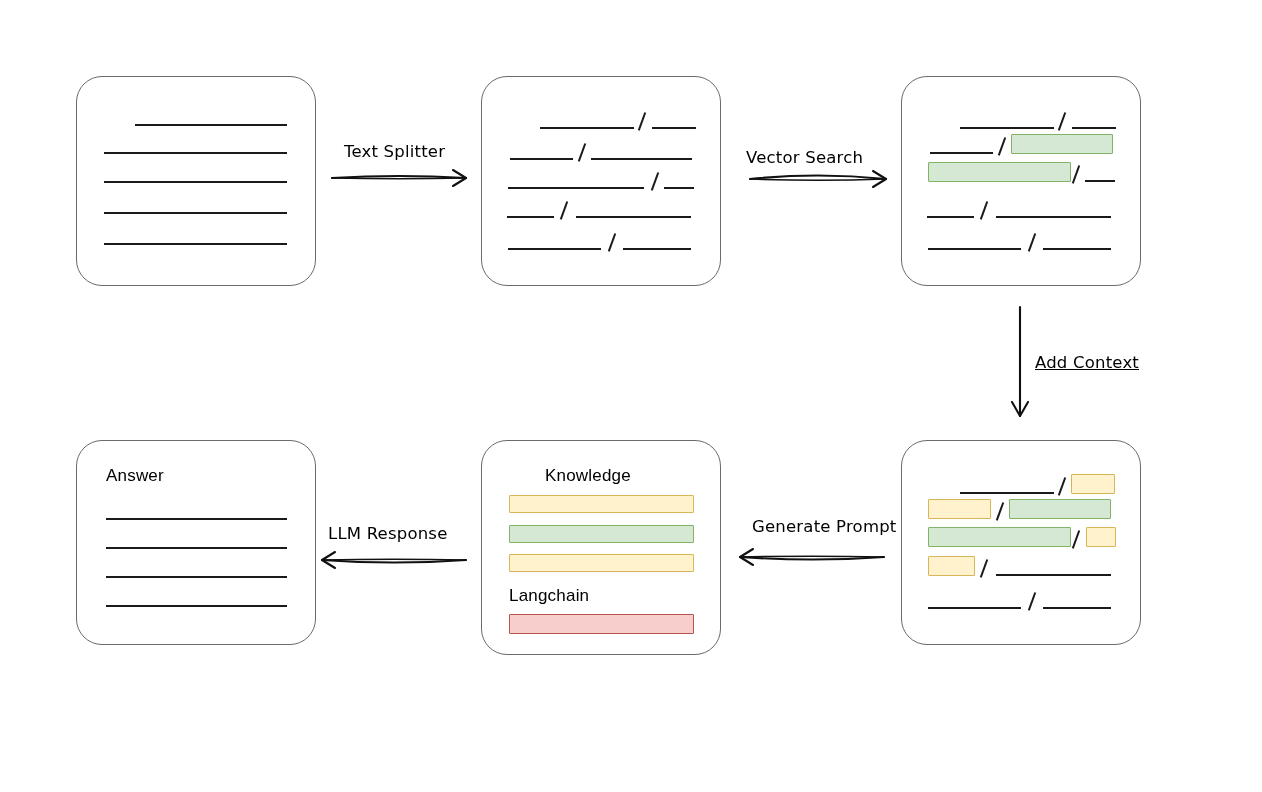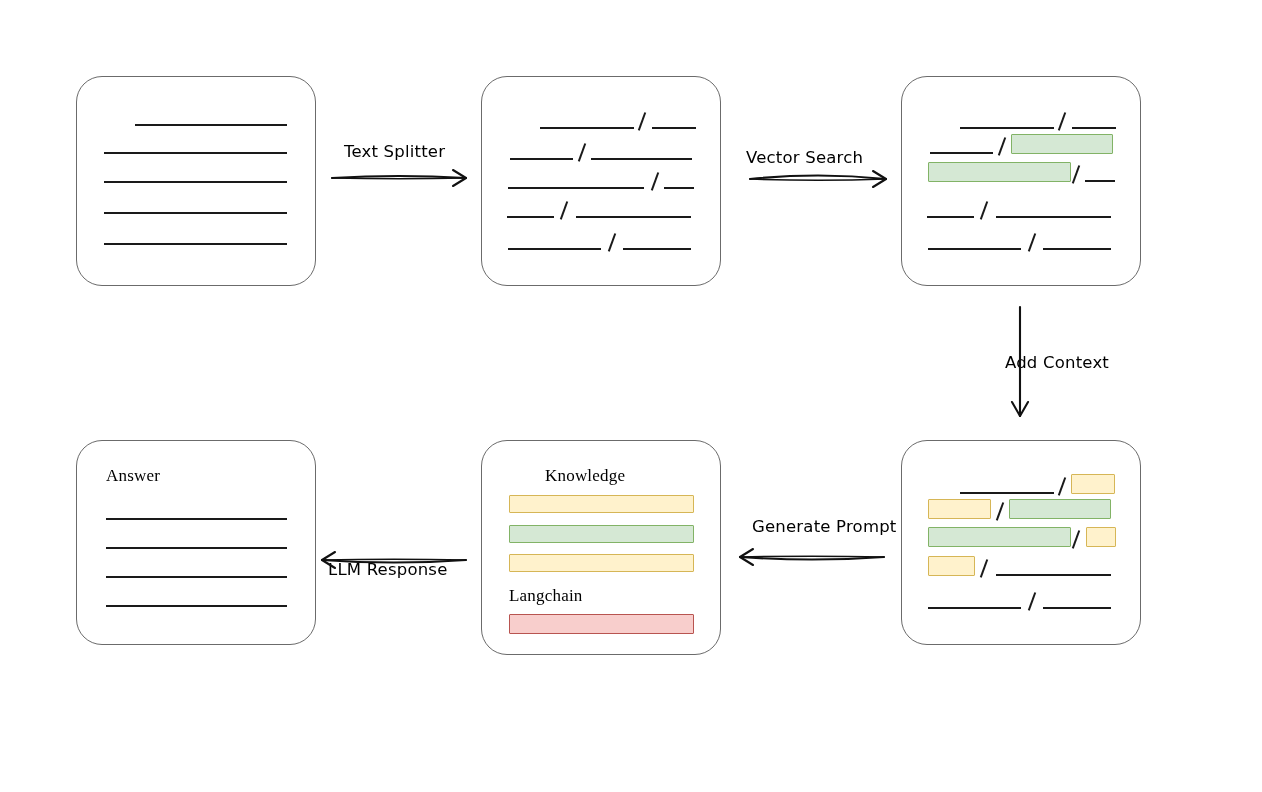--- a/index.html
+++ b/index.html
@@ -22,21 +22,21 @@
   }
   .card {
     position: absolute;
     box-sizing: border-box;
     border: 1.4px solid #6b6b6b;
     border-radius: 26px;
     background: #ffffff;
   }
   .card-title {
     position: absolute;
-    font-family: Liberation Serif, serif;
+    font-family: Liberation Sans, sans-serif;
     font-size: 17px;
     color: #000000;
     letter-spacing: 0.2px;
     white-space: nowrap;
   }
   .rule {
     position: absolute;
     background: #1a1a1a;
     height: 2px;
   }
@@ -151,30 +151,30 @@
       <path d="M 20 20 Q 87 16 154 20" stroke="#111111" stroke-width="2.1" fill="none" stroke-linecap="round"></path>
       <path d="M 20 20 Q 87 21.4 154 20" stroke="#111111" stroke-width="1.5" fill="none" stroke-linecap="round"></path>
       <path d="M 141 12 L 154 20 L 141 28" stroke="#111111" stroke-width="2.1" fill="none" stroke-linecap="round" stroke-linejoin="round"></path>
     </svg>
     <div class="arrow-label" style="left: 746px; top: 148px;">Vector Search</div>
     <svg class="arrow" width="176" height="40" style="left: 730px; top: 159px;">
       <path d="M 20 20 Q 88 13 156 20" stroke="#111111" stroke-width="2.1" fill="none" stroke-linecap="round"></path>
       <path d="M 20 20 Q 88 22.45 156 20" stroke="#111111" stroke-width="1.5" fill="none" stroke-linecap="round"></path>
       <path d="M 143 12 L 156 20 L 143 28" stroke="#111111" stroke-width="2.1" fill="none" stroke-linecap="round" stroke-linejoin="round"></path>
     </svg>
-    <div class="arrow-label" style="left: 1005px; top: 353px;">Add Context</div>
+    <div class="arrow-label" style="left: 1035px; top: 353px; text-decoration: underline;">Add Context</div>
     <svg class="arrow" width="40" height="149" style="left: 1000px; top: 287px;">
       <path d="M 20 20 Q 20 74.5 20 129" stroke="#111111" stroke-width="2.1" fill="none" stroke-linecap="round"></path>
       <path d="M 12 115 L 20 129 L 28 115" stroke="#111111" stroke-width="2.1" fill="none" stroke-linecap="round" stroke-linejoin="round"></path>
     </svg>
     <div class="arrow-label" style="left: 752px; top: 517px;">Generate Prompt</div>
     <svg class="arrow" width="184" height="40" style="left: 720px; top: 537px;">
       <path d="M 164 20 Q 92 25 20 20" stroke="#111111" stroke-width="2.1" fill="none" stroke-linecap="round"></path>
       <path d="M 164 20 Q 92 18.25 20 20" stroke="#111111" stroke-width="1.5" fill="none" stroke-linecap="round"></path>
       <path d="M 33 12 L 20 20 L 33 28" stroke="#111111" stroke-width="2.1" fill="none" stroke-linecap="round" stroke-linejoin="round"></path>
     </svg>
-    <div class="arrow-label" style="left: 328px; top: 524px; margin-top: 36px;">LLM Response</div>
+    <div class="arrow-label" style="left: 328px; top: 524px;">LLM Response</div>
     <svg class="arrow" width="184" height="40" style="left: 302px; top: 540px;">
       <path d="M 164 20 Q 92 25 20 20" stroke="#111111" stroke-width="2.1" fill="none" stroke-linecap="round"></path>
       <path d="M 164 20 Q 92 18.25 20 20" stroke="#111111" stroke-width="1.5" fill="none" stroke-linecap="round"></path>
       <path d="M 33 12 L 20 20 L 33 28" stroke="#111111" stroke-width="2.1" fill="none" stroke-linecap="round" stroke-linejoin="round"></path>
     </svg>
   </div>
 
 </body></html>

